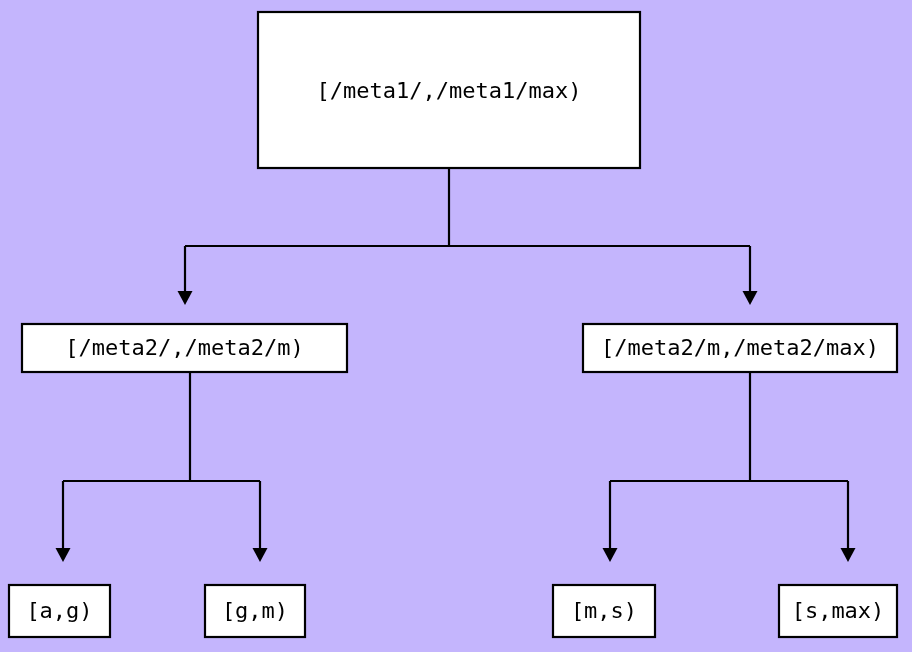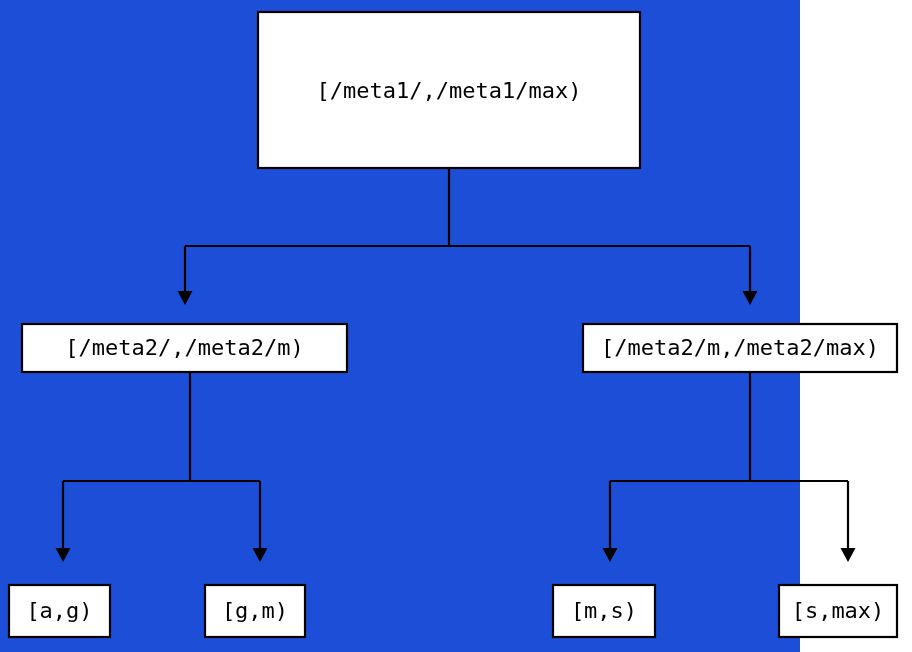--- a/index.html
+++ b/index.html
@@ -9,23 +9,23 @@
     background: #ffffff;
   }
   body {
     width: 912px;
     height: 652px;
     font-family: "DejaVu Sans Mono", "Liberation Mono", monospace;
     overflow: hidden;
   }
   #diagram-root {
     position: relative;
-    width: 800px;
+    width: 912px;
     height: 652px;
-    background: #1d4ed8;
+    background: #c4b5fd;
   }
   svg#tree-svg {
     position: absolute;
     left: 0;
     top: 0;
     width: 912px;
     height: 652px;
     display: block;
   }
   .node-box {

